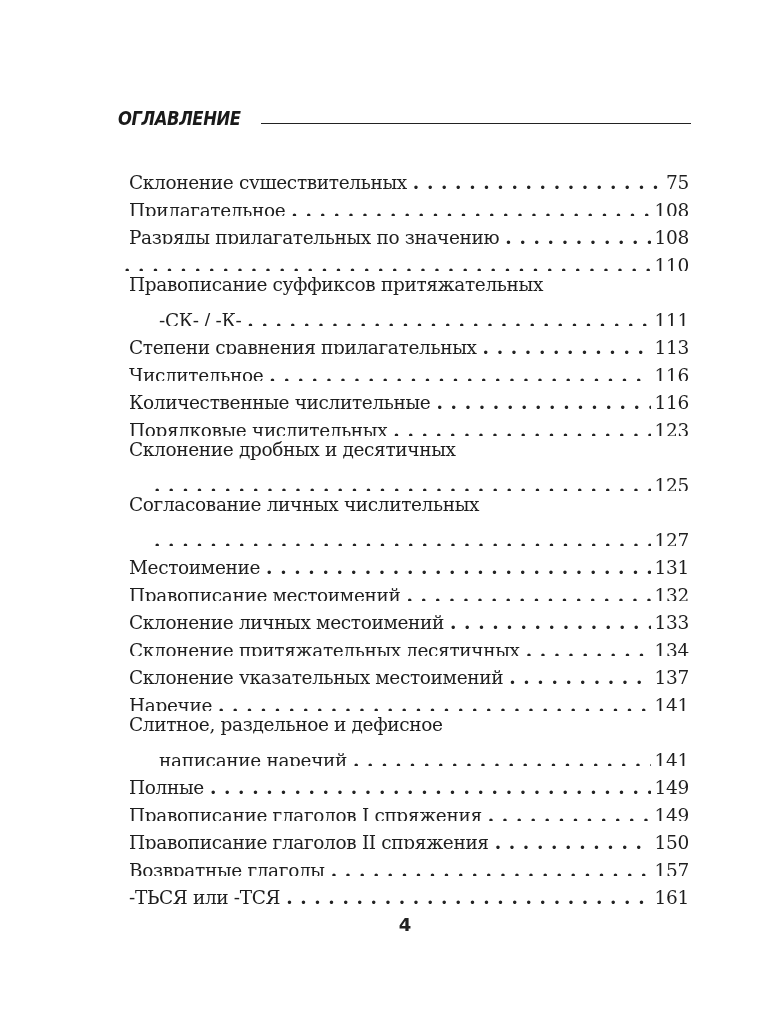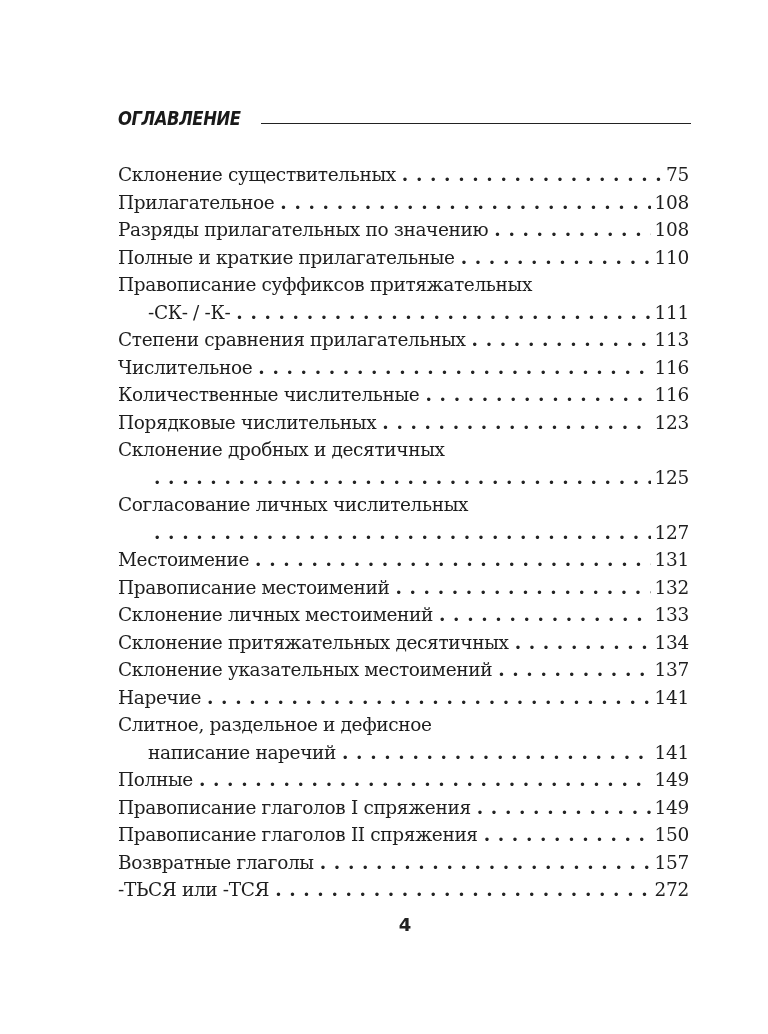--- a/index.html
+++ b/index.html
@@ -59,38 +59,40 @@
       white-space: nowrap;
       overflow: hidden;
     }
     .toc-line.indent {
       padding-left: 30px;
     }
     .toc-text {
       flex: 0 0 auto;
       letter-spacing: -0.35px;
       transform-origin: left center;
+      margin-left: 11px;
     }
     .toc-dots {
       flex: 1 1 auto;
       overflow: hidden;
       margin: 0 4px 0 6px;
       letter-spacing: 4.1px;
       color: #222;
     }
     .toc-dots::before {
       content: ". . . . . . . . . . . . . . . . . . . . . . . . . . . . . . . . . . . . . . . . . . . . . . . . . . . . . . . . . . . . . . . . . . . . . . . . . . . . . . . . . . . . . . . . . . . . . . . . . . .";
       letter-spacing: 0;
       word-spacing: 1.2px;
       font-weight: bold;
     }
     .toc-page {
       flex: 0 0 auto;
       text-align: right;
       letter-spacing: -0.3px;
+      margin-top: 8px;
     }
     .page-number {
       position: absolute;
       left: 0;
       width: 810px;
       top: 914px;
       text-align: center;
       font-family: "DejaVu Sans", sans-serif;
       font-weight: bold;
       font-size: 18px;
@@ -119,21 +121,20 @@
     <span class="toc-page">108</span>
   </div>
 
   <div class="toc-line">
     <span class="toc-text">Разряды прилагательных по значению</span>
     <span class="toc-dots"></span>
     <span class="toc-page">108</span>
   </div>
 
   <div class="toc-line">
-    <span class="toc-text">Полные и краткие прилагательные</span>
     <span class="toc-dots"></span>
     <span class="toc-page">110</span>
   </div>
 
   <div class="toc-line">
     <span class="toc-text">Правописание суффиксов притяжательных</span>
   </div>
   <div class="toc-line indent">
     <span class="toc-text">-СК- / -К-</span>
     <span class="toc-dots"></span>
@@ -245,17 +246,17 @@
 
   <div class="toc-line">
     <span class="toc-text">Возвратные глаголы</span>
     <span class="toc-dots"></span>
     <span class="toc-page">157</span>
   </div>
 
   <div class="toc-line">
     <span class="toc-text">-ТЬСЯ или -ТСЯ</span>
     <span class="toc-dots"></span>
-    <span class="toc-page">272</span>
+    <span class="toc-page">161</span>
   </div>
 </div>
 
 <div class="page-number">4</div>
 
 </body></html>

